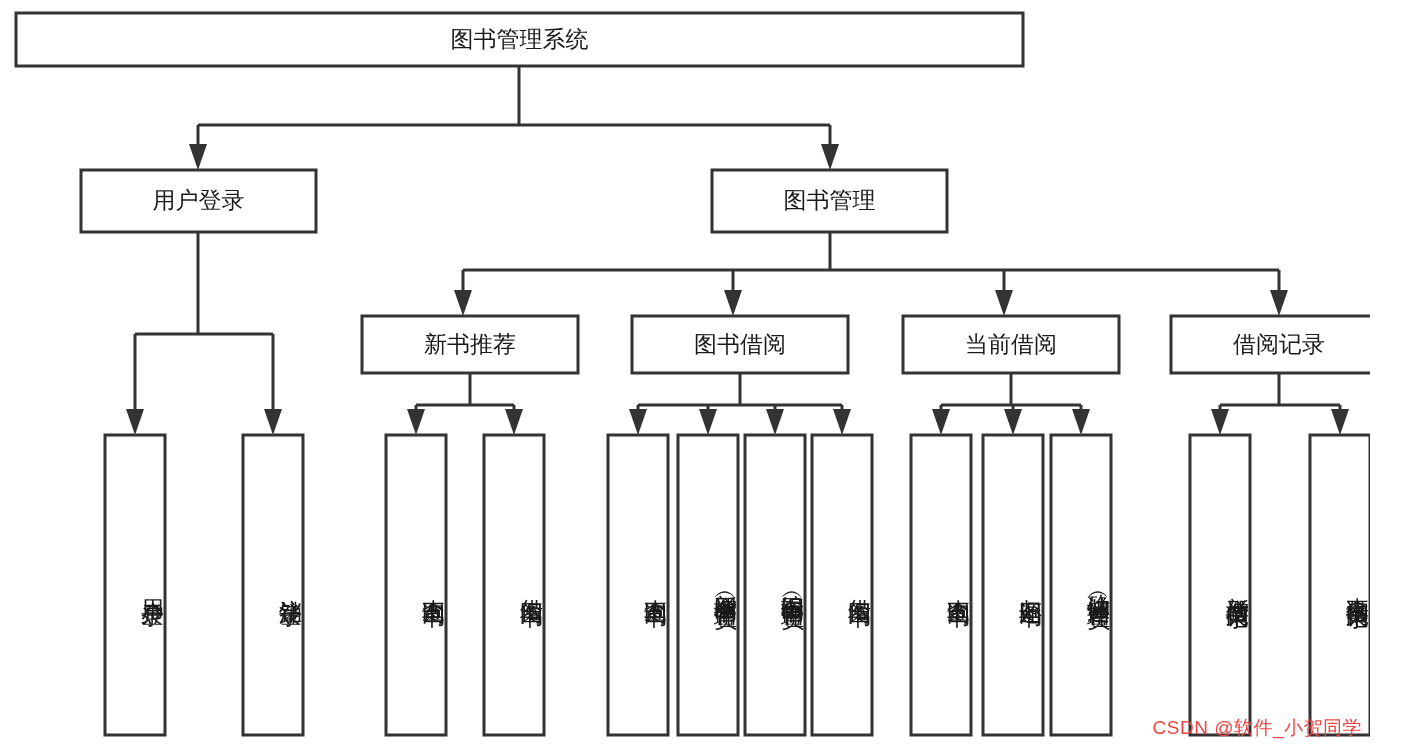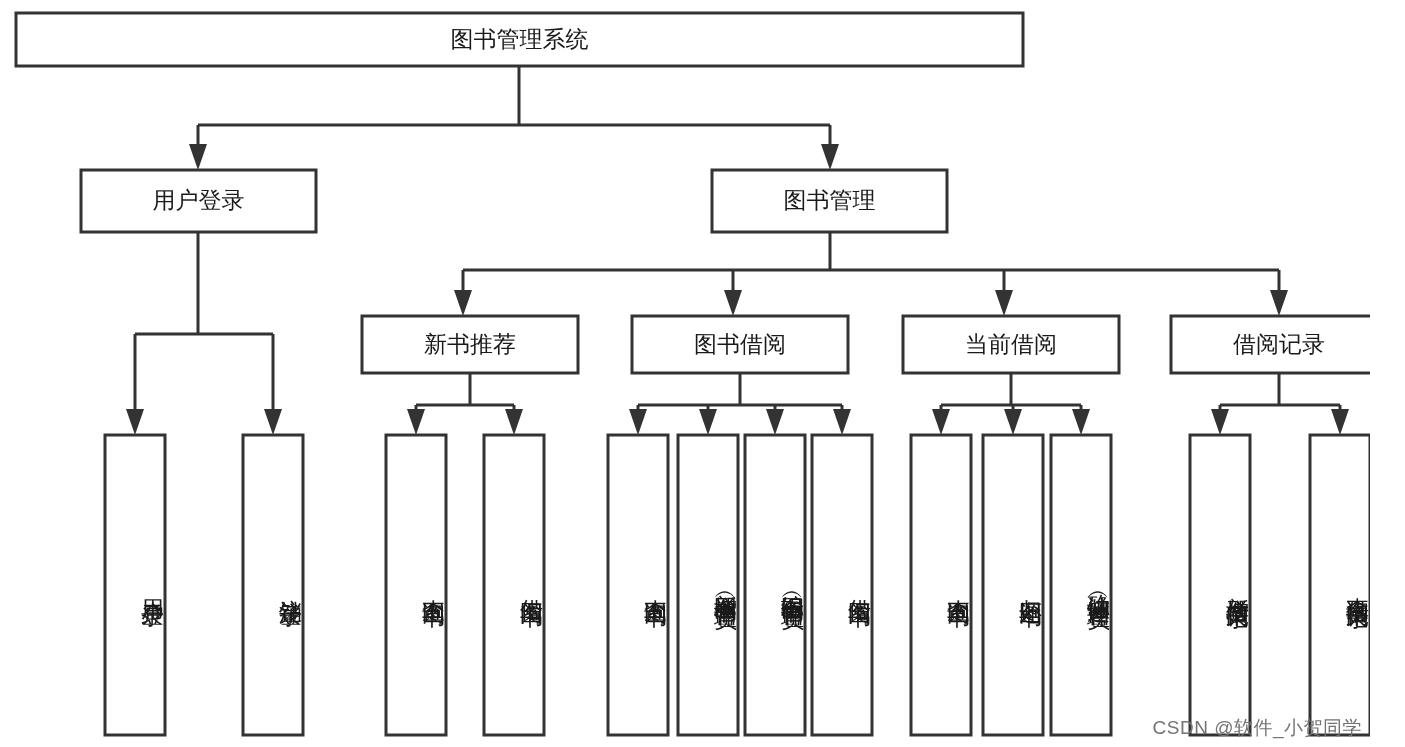--- a/index.html
+++ b/index.html
@@ -60,21 +60,21 @@
     justify-content: center;
     white-space: nowrap;
     pointer-events: none;
   }
   .watermark {
     position: absolute;
     right: 8px;
     bottom: 6px;
     font-family: "Liberation Sans", "DejaVu Sans", sans-serif;
     font-size: 19px;
-    color: #737373;
+    color: #ef4444;
     letter-spacing: 0.5px;
     user-select: none;
   }
 </style>
 </head>
 <body>
 
 <div id="diagram-root">
 
   <svg class="diagram-svg" viewBox="0 0 1405 747">

